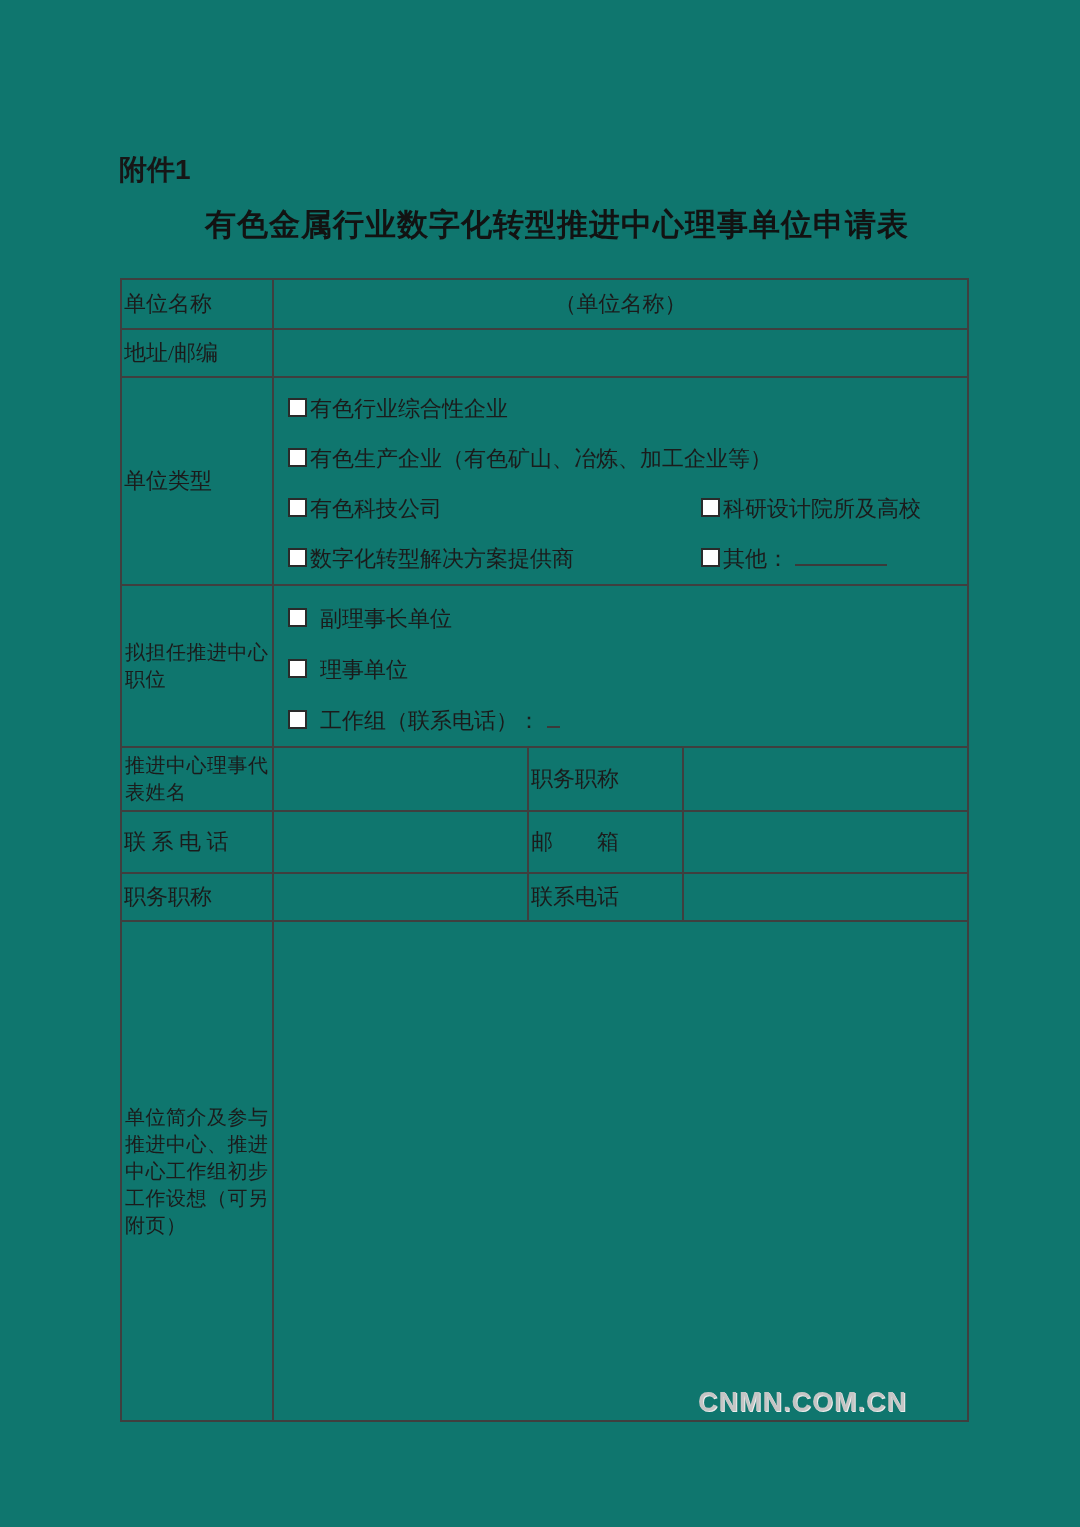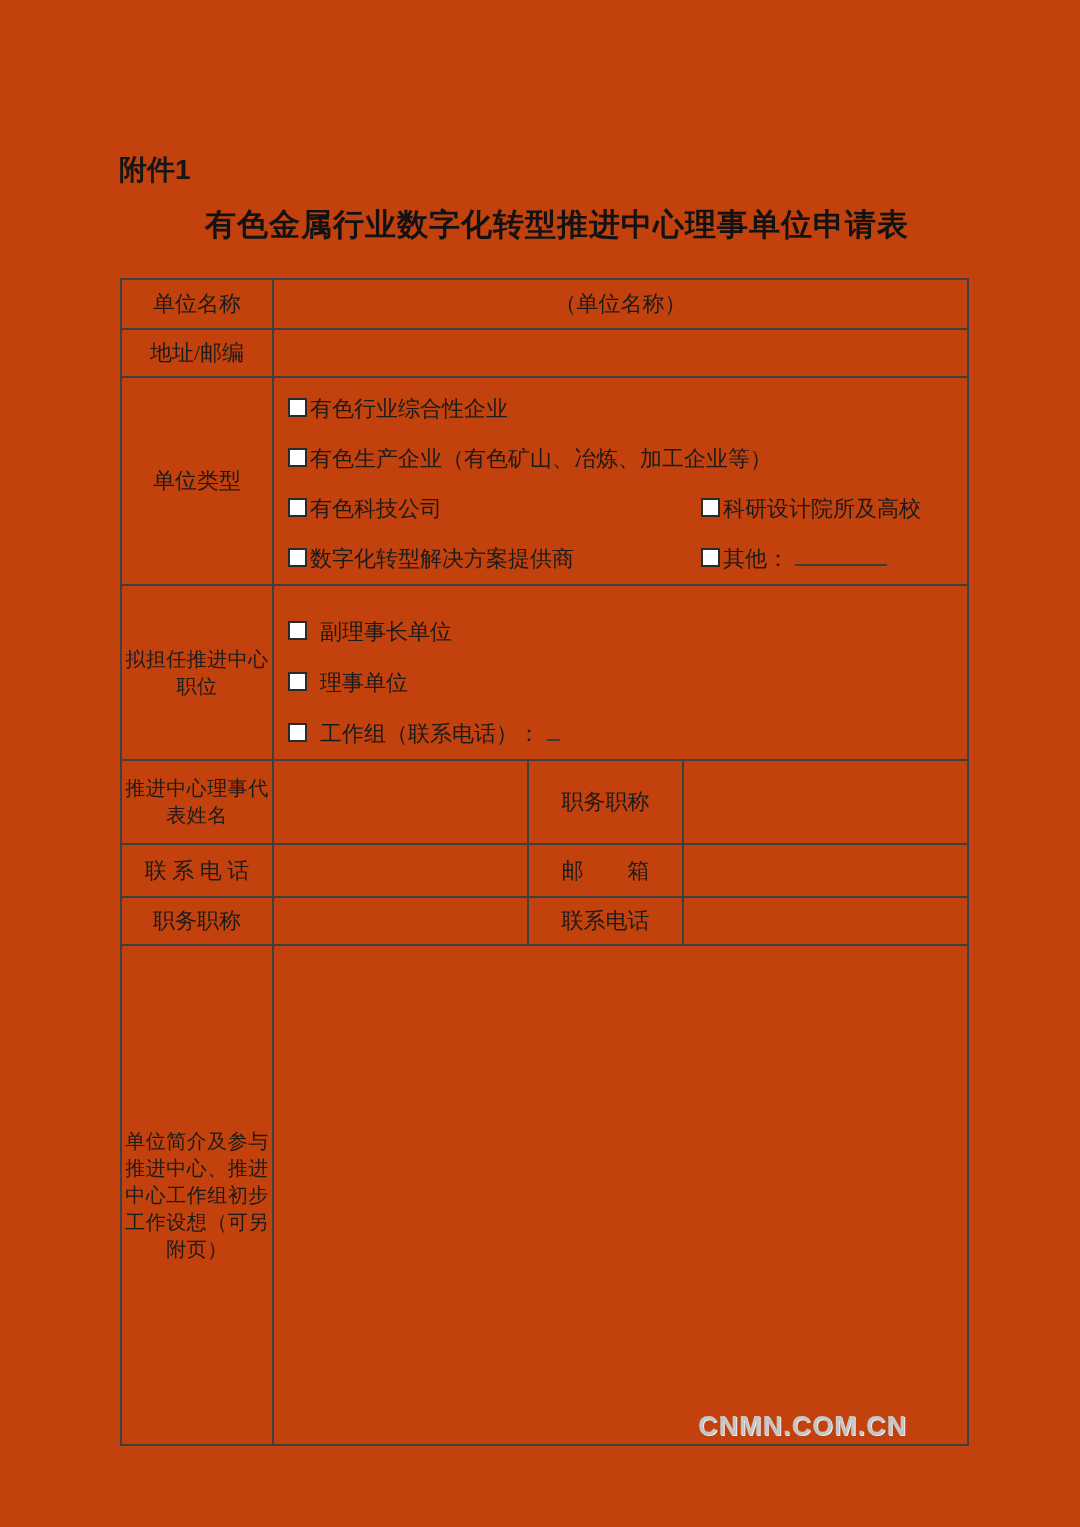--- a/index.html
+++ b/index.html
@@ -1,19 +1,19 @@
 <!DOCTYPE html>
 <html><head>
 <meta charset="utf-8">
 <style>
   html, body { margin:0; padding:0; background:#ffffff; }
   .page {
     position:relative;
     width:1080px; height:1527px;
-    background:#c2410c;
+    background:#0f766e;
     font-family:"Liberation Serif","DejaVu Serif",serif;
     color:#1b1b1b;
     overflow:hidden;
   }
   .attachment {
     position:absolute; left:119px; top:152px;
     font-family:"Liberation Sans","DejaVu Sans",sans-serif;
     font-size:28px; font-weight:bold; line-height:36px;
     color:#161616;
   }
@@ -28,28 +28,28 @@
     position:absolute; left:120px; top:278px;
     width:847px; height:1103px;
     border-collapse:collapse; table-layout:fixed;
   }
   td {
     border:2px solid #3f3f3f;
     padding:0;
     background:transparent;
   }
   .lbl {
-    text-align:center; vertical-align:middle;
+    text-align:left; vertical-align:middle;
     font-size:22px; line-height:30px;
     padding:0 2px;
     color:#1b1b1b;
   }
   .lbl-wrap {
     font-size:20px; line-height:27px; letter-spacing:0.5px;
-    padding:14px 3px;
+    padding:4px 3px;
   }
   .val-center {
     text-align:center; vertical-align:middle;
     font-size:22px; color:#1b1b1b;
   }
   .opt-cell {
     vertical-align:top;
     padding:6px 0 0 14px;
     font-size:22px; color:#1b1b1b;margin-left:33px;
   }
@@ -125,41 +125,41 @@
         </div>
         <div class="opt-line">
           <span class="cb"></span><span>数字化转型解决方案提供商</span>
           <span class="second"><span class="cb"></span><span>其他：</span><span class="fill-line"></span></span>
         </div>
       </td>
     </tr>
 
     <tr style="height:154px">
       <td class="lbl lbl-wrap">拟担任推进中心职位</td>
-      <td class="opt-cell" colspan="3" style="padding-top:20px">
+      <td class="opt-cell" colspan="3" style="padding-top:7px">
         <div class="opt-line-b">
           <span class="cb cb-sp"></span><span>副理事长单位</span>
         </div>
         <div class="opt-line-b">
           <span class="cb cb-sp"></span><span>理事单位</span>
         </div>
         <div class="opt-line-b">
           <span class="cb cb-sp"></span><span>工作组（联系电话）：</span><span class="fill-mark"></span>
         </div>
       </td>
     </tr>
 
     <tr style="height:49px">
       <td class="lbl lbl-wrap">推进中心理事代表姓名</td>
       <td class="val-center"></td>
       <td class="lbl">职务职称</td>
       <td class="val-center"></td>
     </tr>
 
-    <tr style="height:53px">
+    <tr style="height:62px">
       <td class="lbl">联 系 电 话</td>
       <td class="val-center"></td>
       <td class="lbl">邮　　箱</td>
       <td class="val-center"></td>
     </tr>
 
     <tr style="height:48px">
       <td class="lbl">职务职称</td>
       <td class="val-center"></td>
       <td class="lbl">联系电话</td>

